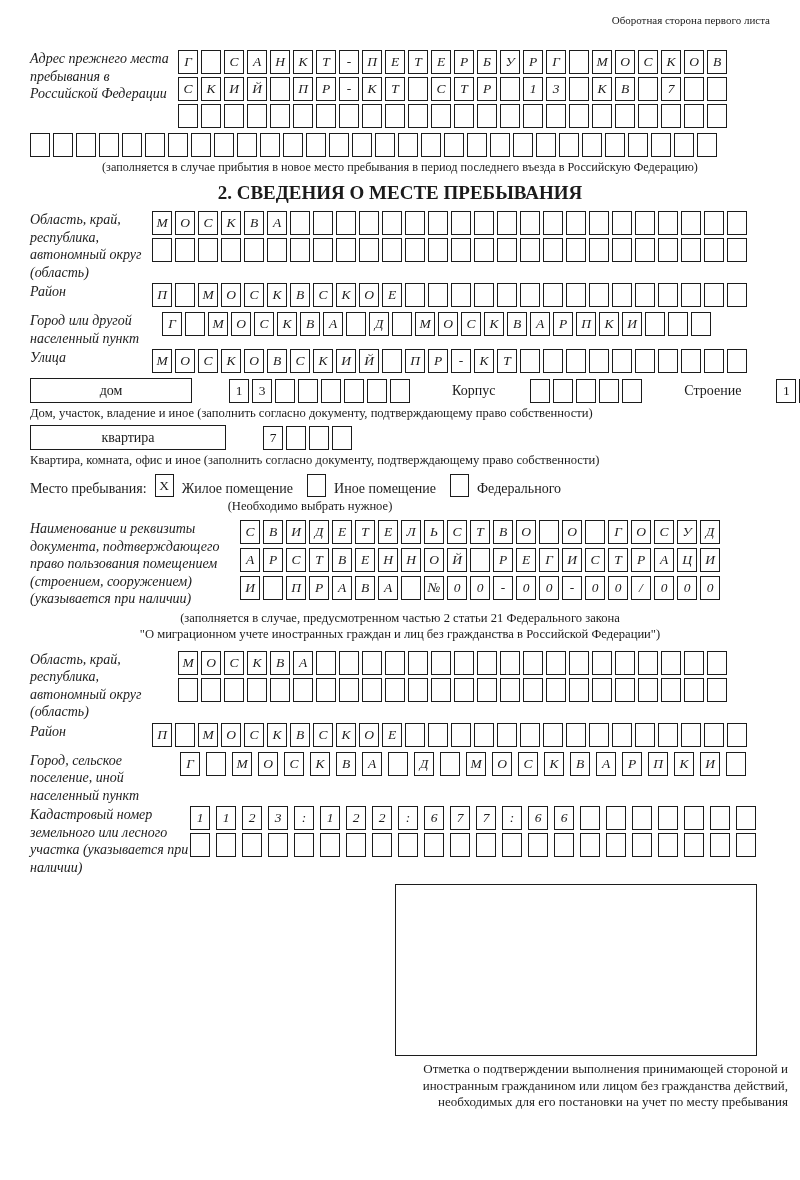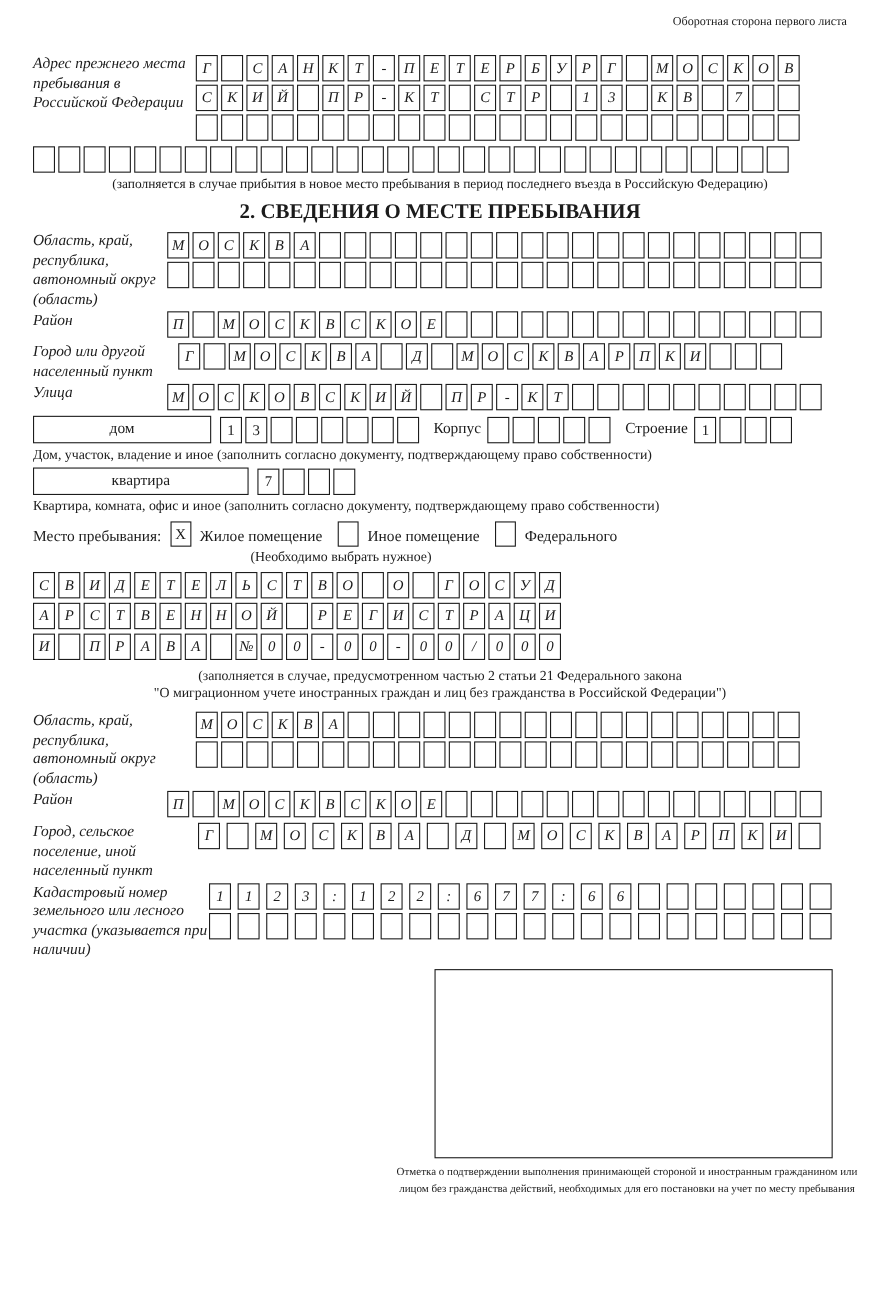--- a/index.html
+++ b/index.html
@@ -28,21 +28,21 @@
     border:1.6px solid #1c1c1c; margin-right:3px; background:#fff;
     display:flex; align-items:center; justify-content:center;
     font-size:13.5px; line-height:1;
   }
   .sparse .cell { margin-right:6px; }
 
   .note-c { text-align:center; font-size:12.2px; line-height:15px; margin:1px 0 2px 0; }
   .note-l { font-size:12.6px; line-height:15px; margin:0 0 4px 0; }
   .sec-title { text-align:center; font-weight:bold; font-size:19px; margin:7px 0 7px 0; }
 
-  .inline-row { display:flex; align-items:center; margin-bottom:3px; }
+  .inline-row { display:flex; align-items:center; margin-bottom:3px;gap:29px; }
   .wide-box {
     flex:none; height:25px; box-sizing:border-box; border:1.6px solid #1c1c1c;
     display:flex; align-items:center; justify-content:center; font-size:14px;
   }
   .bw162 { width:162px; }
   .bw196 { width:196px; }
   .inline-lbl { font-size:14px; margin:0 6px 0 10px; flex:none; }
   .gap8 { margin-left:8px; }
 
   .chk {
@@ -56,22 +56,22 @@
 
   .fact-title { text-align:center; font-weight:bold; font-size:15.2px; margin:16px 0 6px 0; }
   .fact-note { text-align:center; font-size:12.6px; line-height:16px; }
   .fact-notes { margin-bottom:9px; }
 
   .stamp-box {
     margin-left:365px; width:362px; height:172px; box-sizing:border-box;
     border:1.8px solid #1c1c1c; margin-top:8px;
   }
   .stamp-cap {
-    margin-left:322px; width:436px; text-align:center;
-    font-size:10px; line-height:16.5px; margin-top:5px;
+    margin-left:322px; width:436px; text-align:right;
+    font-size:13px; line-height:16.5px; margin-top:5px;
   }
   .mb4 { margin-bottom:4px; }
 </style>
 </head>
 <body>
 
 <div class="page">
 
   <div class="header-note">Оборотная сторона первого листа</div>
 
@@ -396,20 +396,21 @@
     <span class="chk" style="margin-left:8px">X</span>
     <span class="txt">Жилое помещение</span>
     <span class="chk"></span>
     <span class="txt">Иное помещение</span>
     <span class="chk"></span>
     <span class="txt">Федерального</span>
   </div>
   <div class="mesto-note">(Необходимо выбрать нужное)</div>
 
   <div class="flex-block">
+    <div class="lbl w210">Наименование и реквизиты документа, подтверждающего право пользования помещением (строением, сооружением) (указывается при наличии)</div>
     <div class="rows">
       <div class="cellrow mb4">
           <span class="cell">С</span>
           <span class="cell">В</span>
           <span class="cell">И</span>
           <span class="cell">Д</span>
           <span class="cell">Е</span>
           <span class="cell">Т</span>
           <span class="cell">Е</span>
           <span class="cell">Л</span>

